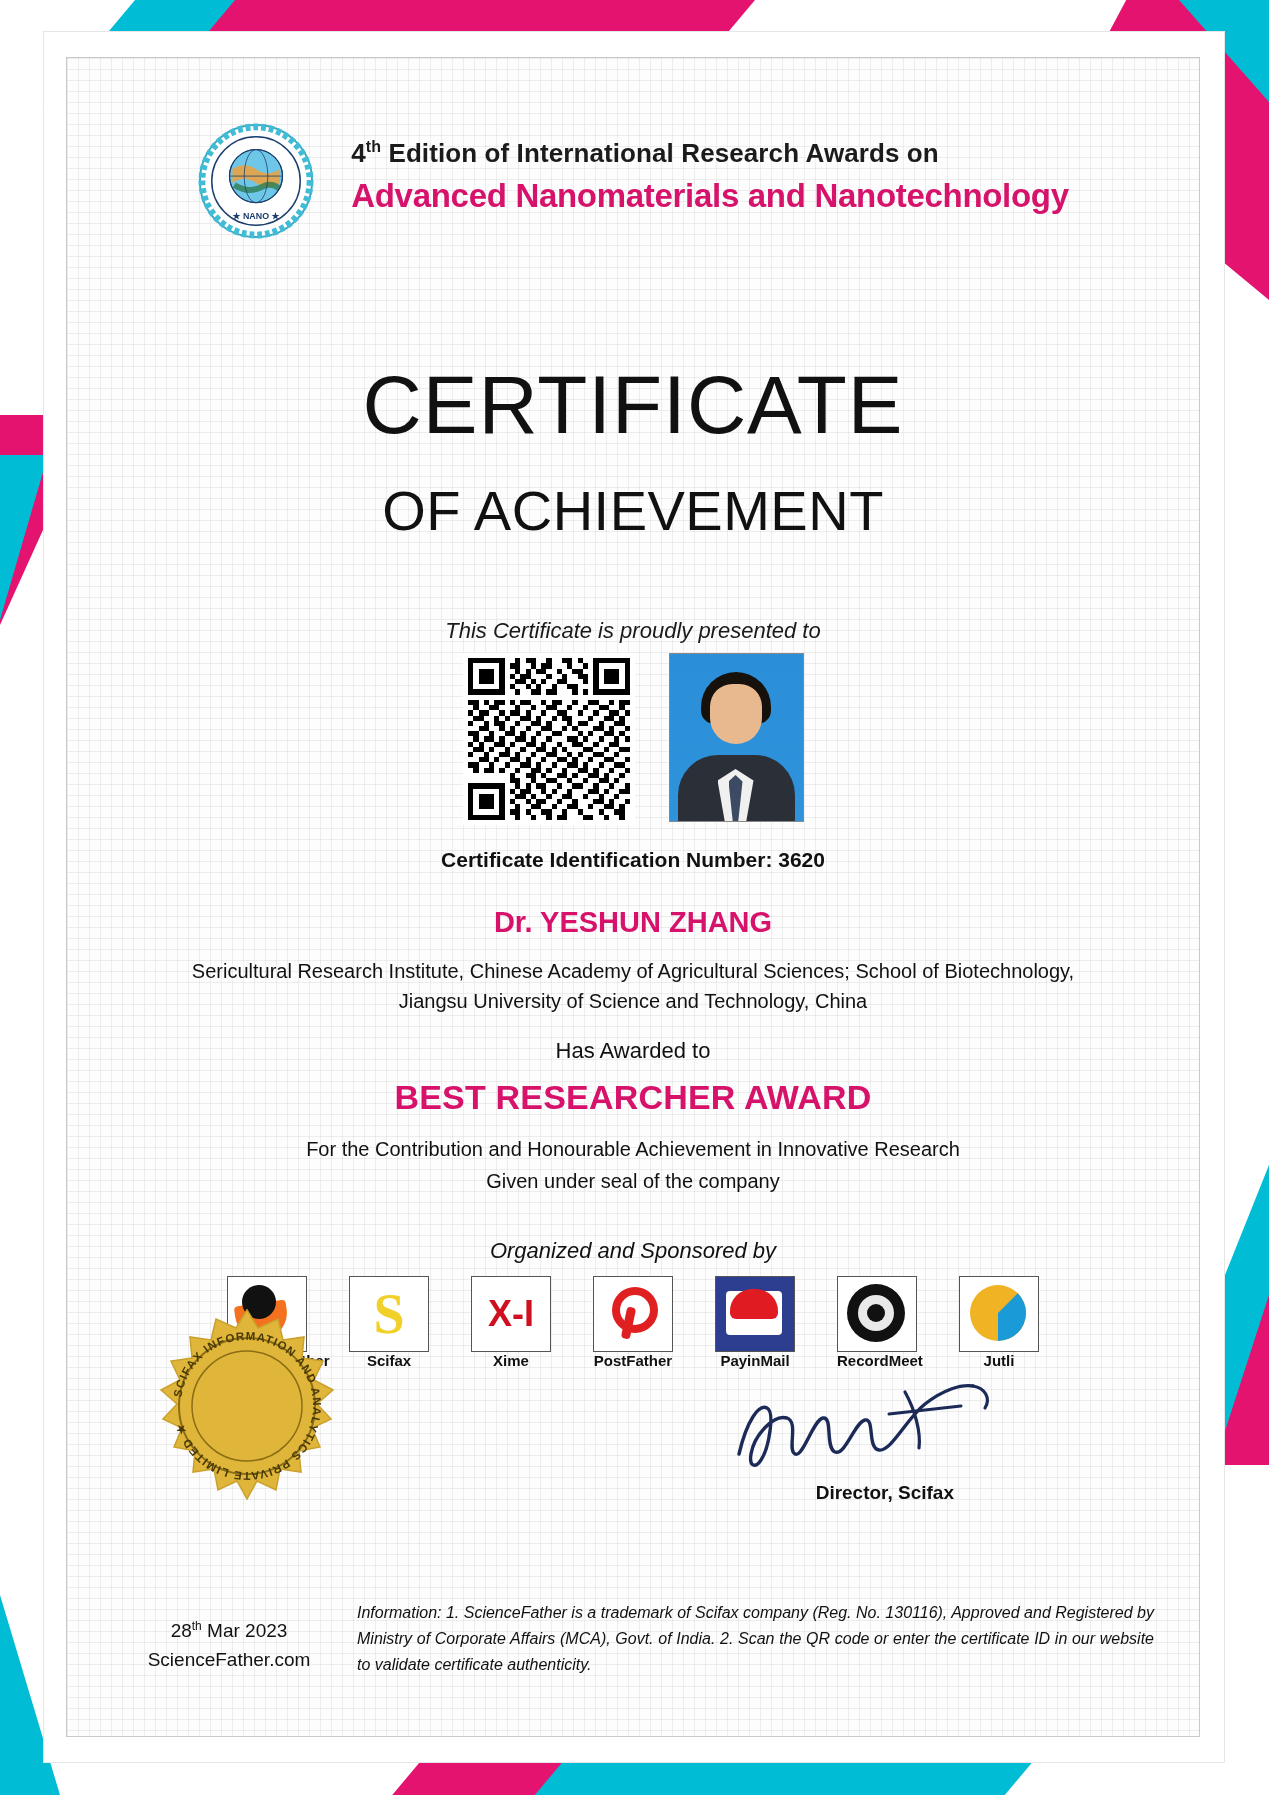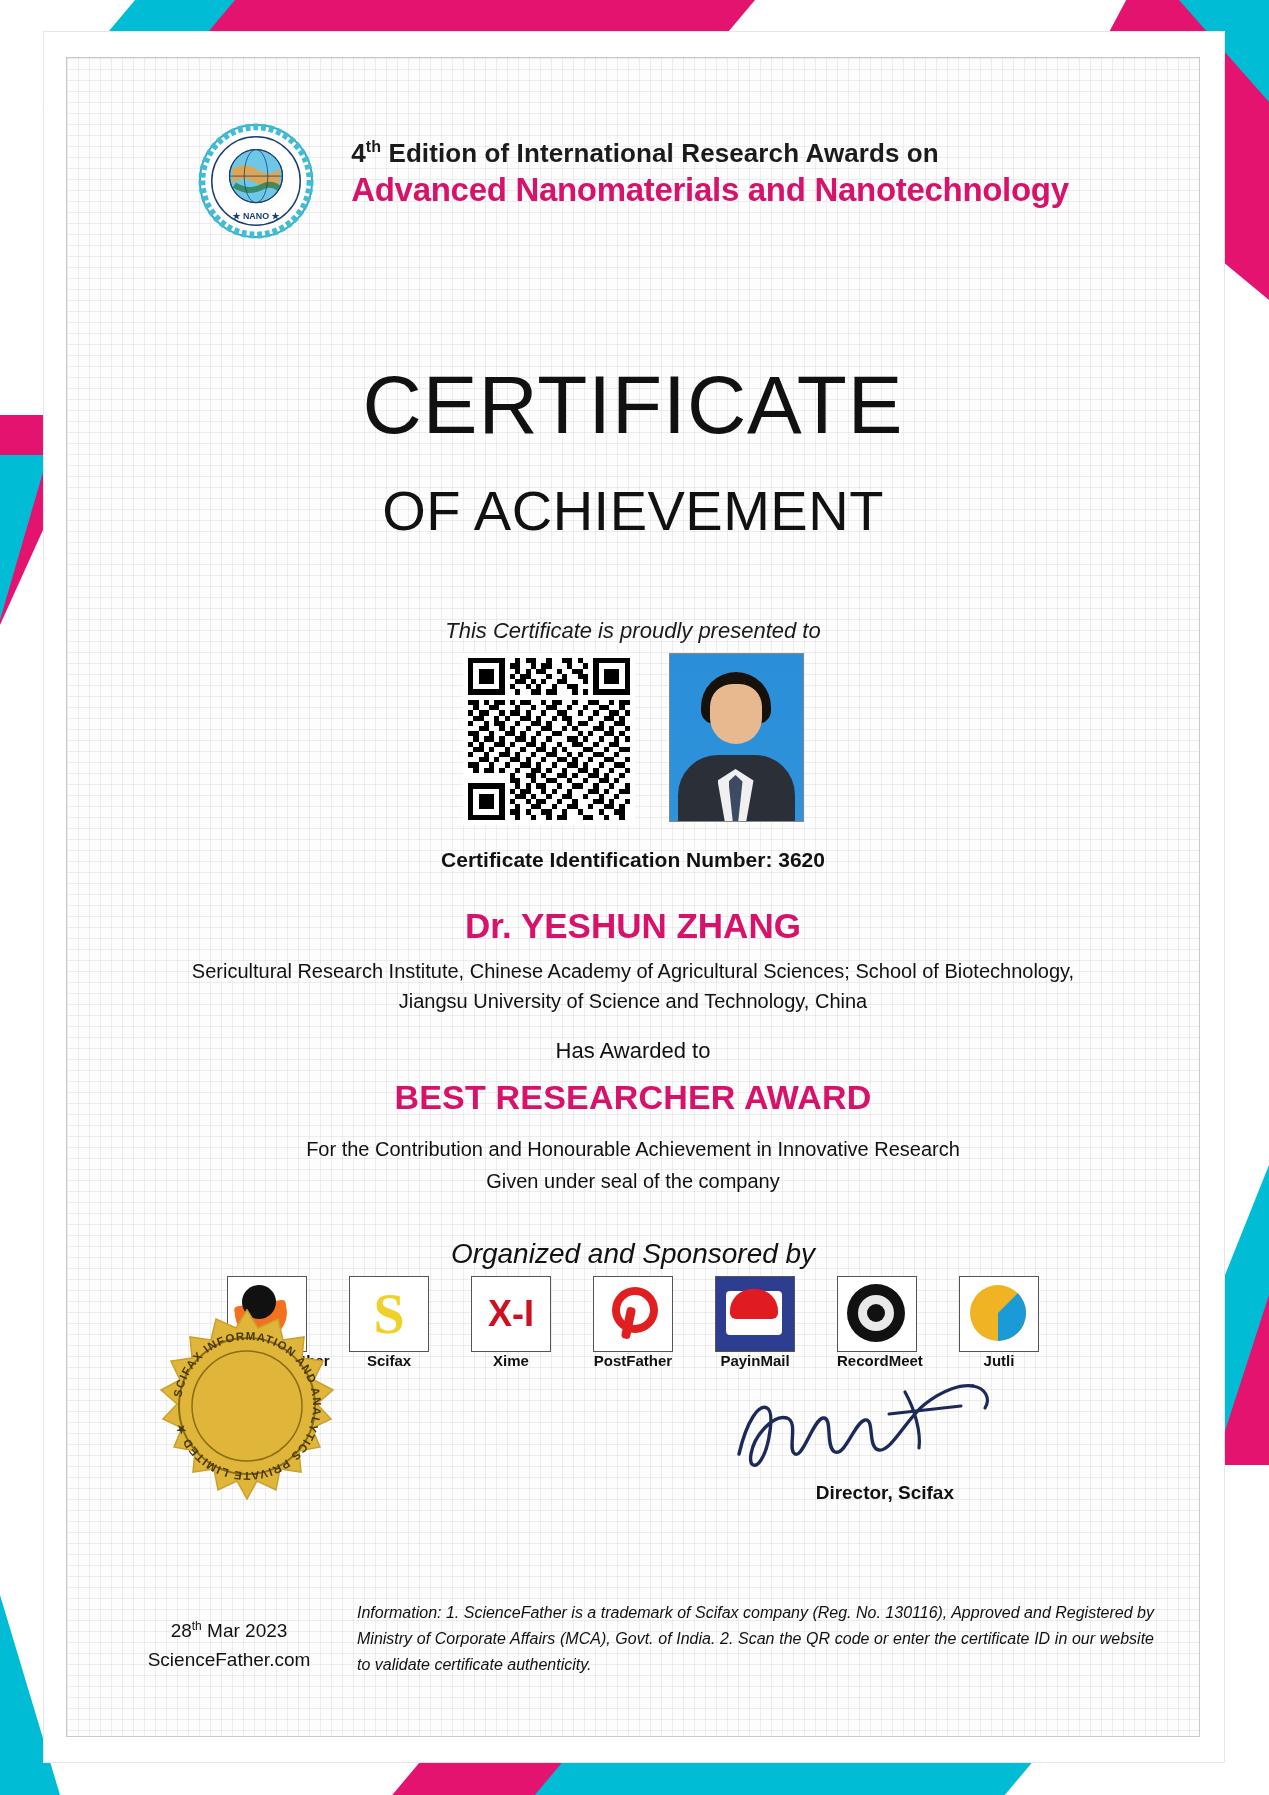--- a/index.html
+++ b/index.html
@@ -141,21 +141,21 @@
     font-size: 26px;
     font-weight: bold;
     color: #1b1b1b;
     letter-spacing: .1px;
   }
   .hdr-line1 sup { font-size: 16px; }
   .hdr-line2 {
     font-size: 33px;
     font-weight: bold;
     color: #d6126b;
-    margin-top: 2px;
+    margin-top: 8px;
     letter-spacing: -0.3px;
   }
 
   
   .title-main {
     position: absolute;
     top: 300px; left: 0; right: 0;
     text-align: center;
     font-size: 82px;
     color: #111;
@@ -215,21 +215,21 @@
     text-align: center;
     font-size: 21px;
     font-weight: bold;
     color: #111;
   }
 
   .awardee-name {
     position: absolute;
     top: 848px; left: 0; right: 0;
     text-align: center;
-    font-size: 35px;
+    font-size: 29px;
     font-weight: bold;
     color: #d6126b;
   }
   .affiliation {
     position: absolute;
     top: 898px; left: 110px; right: 110px;
     text-align: center;
     font-size: 20px;
     line-height: 1.5;
     color: #111;
@@ -258,21 +258,21 @@
     font-size: 20px;
     color: #111;
     line-height: 1.6;
   }
 
   .sponsor-head {
     position: absolute;
     top: 1180px; left: 0; right: 0;
     text-align: center;
     font-style: italic;
-    font-size: 28px;
+    font-size: 22px;
     color: #111;
   }
 
   .sponsors {
     position: absolute;
     top: 1218px; left: 0; right: 0;
     display: flex;
     justify-content: center;
     gap: 42px;
   }

